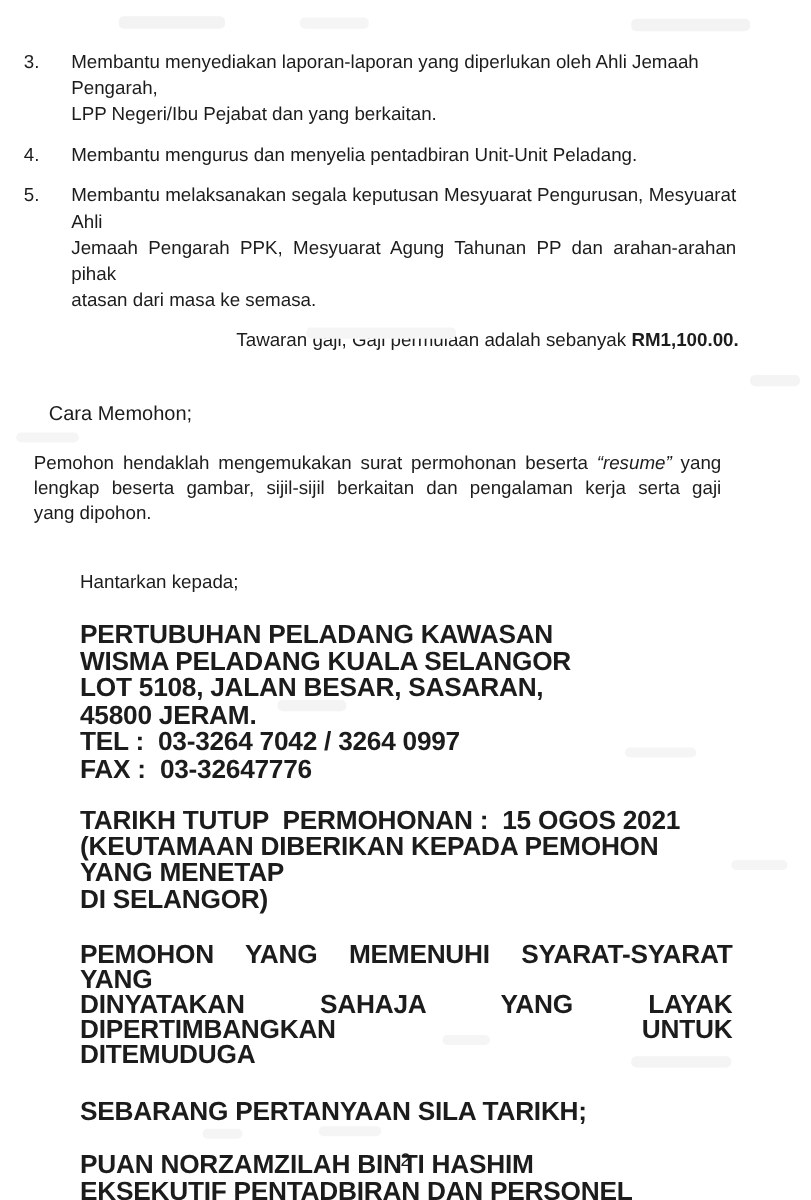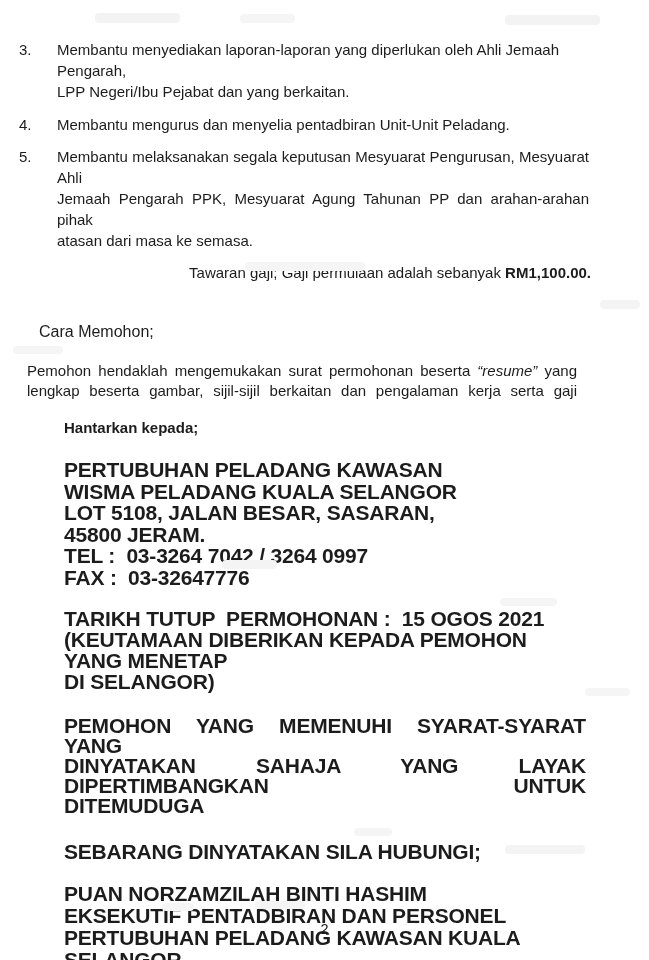--- a/index.html
+++ b/index.html
@@ -22,21 +22,21 @@
   .line{display:block;}
   .stretch{text-align:justify;text-align-last:justify;}
   .prewrap{white-space:pre-wrap;}
   
   .salary{margin:0 0 0 6px;width:566px;text-align:right;}
   .salary b{font-weight:bold;}
   
   .heading{font-weight:normal;font-size:16px;margin:38px 0 19px 20px;}
   .apply-para{margin:0 0 0 8px;width:550px;line-height:20px;}
   .apply-para .resume{font-style:italic;}
-  .send-to{margin:16px 0 21px 45px;font-weight:bold;}
+  .send-to{margin:34px 0 21px 45px;}
   
   .boldblock{font-weight:bold;font-size:21px;letter-spacing:-0.2px;margin-left:45px;width:522px;line-height:21.5px;}
   .addr{line-height:21.5px;}
   .deadline{margin-top:20px;line-height:21px;}
   .eligibility{margin-top:24px;line-height:20px;}
   .enquiries{margin-top:25px;}
   .contact{margin-top:20px;line-height:22px;}
   
   .page-num{position:absolute;left:0;right:0;bottom:20px;text-align:center;font-size:14.5px;}
   
@@ -85,20 +85,21 @@
     </span>
   </div>
 
   <p class="salary"><span>Tawaran gaji; Gaji permulaan adalah sebanyak </span><b>RM1,100.00.</b></p>
 
   <div class="heading">Cara Memohon;</div>
 
   <div class="apply-para">
     <span class="line stretch"><span>Pemohon hendaklah mengemukakan surat permohonan beserta </span><span class="resume">“resume”</span><span> yang</span></span>
     <span class="line stretch">lengkap beserta gambar, sijil-sijil berkaitan dan pengalaman kerja serta gaji</span>
+    <span class="line">yang dipohon.</span>
   </div>
 
   <div class="send-to">Hantarkan kepada;</div>
 
   <div class="boldblock addr">
     <span class="line">PERTUBUHAN PELADANG KAWASAN</span>
     <span class="line">WISMA PELADANG KUALA SELANGOR</span>
     <span class="line">LOT 5108, JALAN BESAR, SASARAN,</span>
     <span class="line">45800 JERAM.</span>
     <span class="line prewrap">TEL :  03-3264 7042 / 3264 0997</span>
@@ -110,21 +111,21 @@
     <span class="line">(KEUTAMAAN DIBERIKAN KEPADA PEMOHON YANG MENETAP</span>
     <span class="line">DI SELANGOR)</span>
   </div>
 
   <div class="boldblock eligibility">
     <span class="line stretch">PEMOHON YANG MEMENUHI SYARAT-SYARAT YANG</span>
     <span class="line stretch">DINYATAKAN SAHAJA YANG LAYAK DIPERTIMBANGKAN UNTUK</span>
     <span class="line">DITEMUDUGA</span>
   </div>
 
-  <div class="boldblock enquiries">SEBARANG DINYATAKAN SILA HUBUNGI;</div>
+  <div class="boldblock enquiries">SEBARANG PERTANYAAN SILA TARIKH;</div>
 
   <div class="boldblock contact">
     <span class="line">PUAN NORZAMZILAH BINTI HASHIM</span>
     <span class="line">EKSEKUTIF PENTADBIRAN DAN PERSONEL</span>
     <span class="line">PERTUBUHAN PELADANG KAWASAN KUALA SELANGOR</span>
   </div>
 
   <div class="page-num">2</div>
 
 </div>

